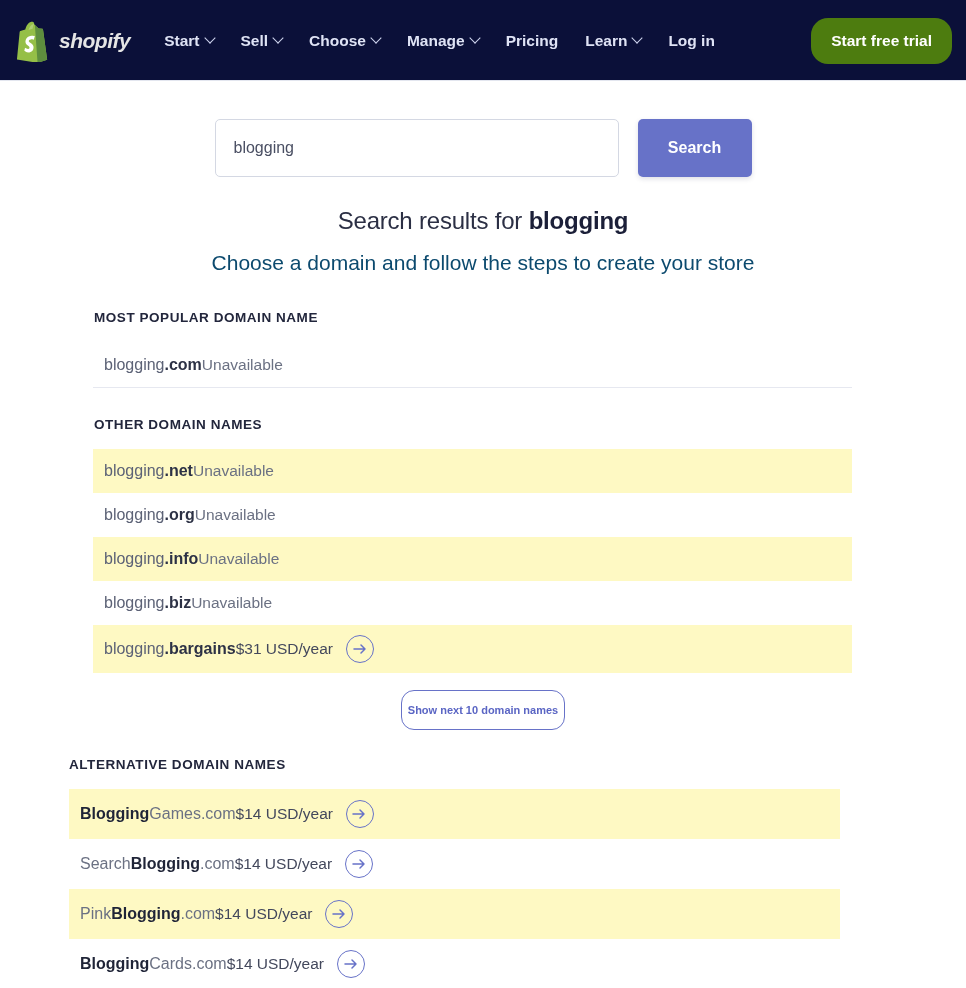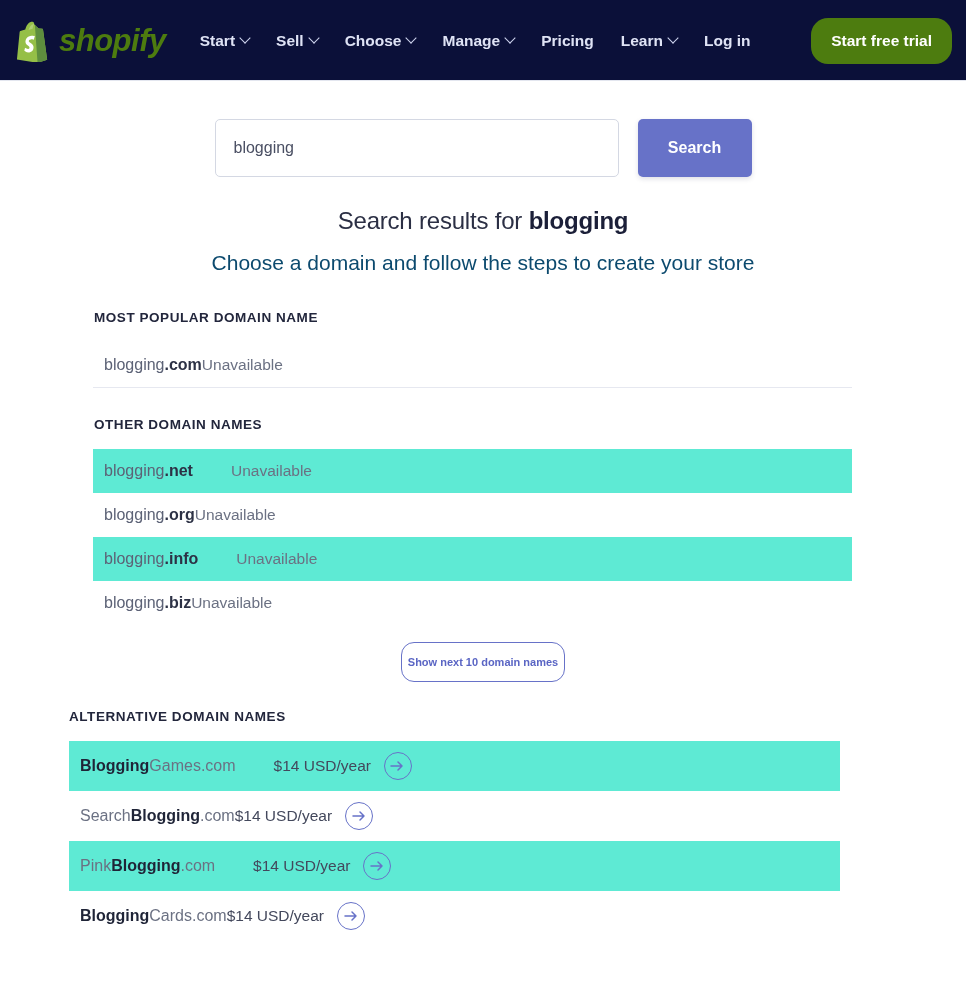--- a/index.html
+++ b/index.html
@@ -30,22 +30,22 @@
     background: #e3e6ef;
   }
   .brand {
     display: flex;
     align-items: center;
     gap: 9px;
     margin-right: 34px;
   }
   .bag-logo { width: 38px; height: 42px; display: block; }
   .wordmark {
-    color: #4d7c0f;
-    font-size: 31px;
+    color: #e5e5e5;
+    font-size: 21px;
     font-weight: 700;
     font-style: italic;
     letter-spacing: -0.5px;
     line-height: 1;
   }
   .navlinks {
     display: flex;
     gap: 27px;
     flex: 1;
   }
@@ -148,21 +148,21 @@
   .list-other   { margin: 17px 0 0 0; padding-left: 93px; padding-right: 114px; }
   .list-alt     { margin: 17px 0 0 0; padding-left: 69px; padding-right: 126px; }
 
   .drow {
     display: flex;
     align-items: center;
     justify-content: flex-start;
     height: 44px;
     padding: 0 12px 0 11px;
   }
-  .drow.striped { background: #5eead4; gap: 38px; }
+  .drow.striped { background: #fef9c3; }
   .drow.bordered { border-bottom: 1px solid #e6e8f0; height: 45px; }
   .drow.tall { height: 48px; }
   .drow.alt-row { height: 50px; padding: 0 14px 0 11px; }
 
   .dname {
     font-size: 16px;
     color: #5c6276;
     font-weight: 400;
     white-space: nowrap;
   }
@@ -306,20 +306,31 @@
     </div>
   </div>
 
   <div class="drow">
     <span class="dname"><span>blogging</span><b>.biz</b></span>
     <div class="dright">
       <span class="dstatus">Unavailable</span>
     </div>
   </div>
 
+  <div class="drow striped tall">
+    <span class="dname"><span>blogging</span><b>.bargains</b></span>
+    <div class="dright">
+      <span class="dprice">$31 USD/year</span>
+      <button class="go-btn">
+        <svg width="15" height="12" viewBox="0 0 15 12">
+          <path d="M1 6h11M8 2l4 4-4 4" fill="none" stroke="#6772c8" stroke-width="1.5" stroke-linecap="round" stroke-linejoin="round"></path>
+        </svg>
+      </button>
+    </div>
+  </div>
 </div>
 
 <div class="showmore-wrap">
   <button class="showmore-btn">Show next 10 domain names</button>
 </div>
 
 <div class="sec-head alt">ALTERNATIVE DOMAIN NAMES</div>
 <div class="list-alt">
 
   <div class="drow striped alt-row">

